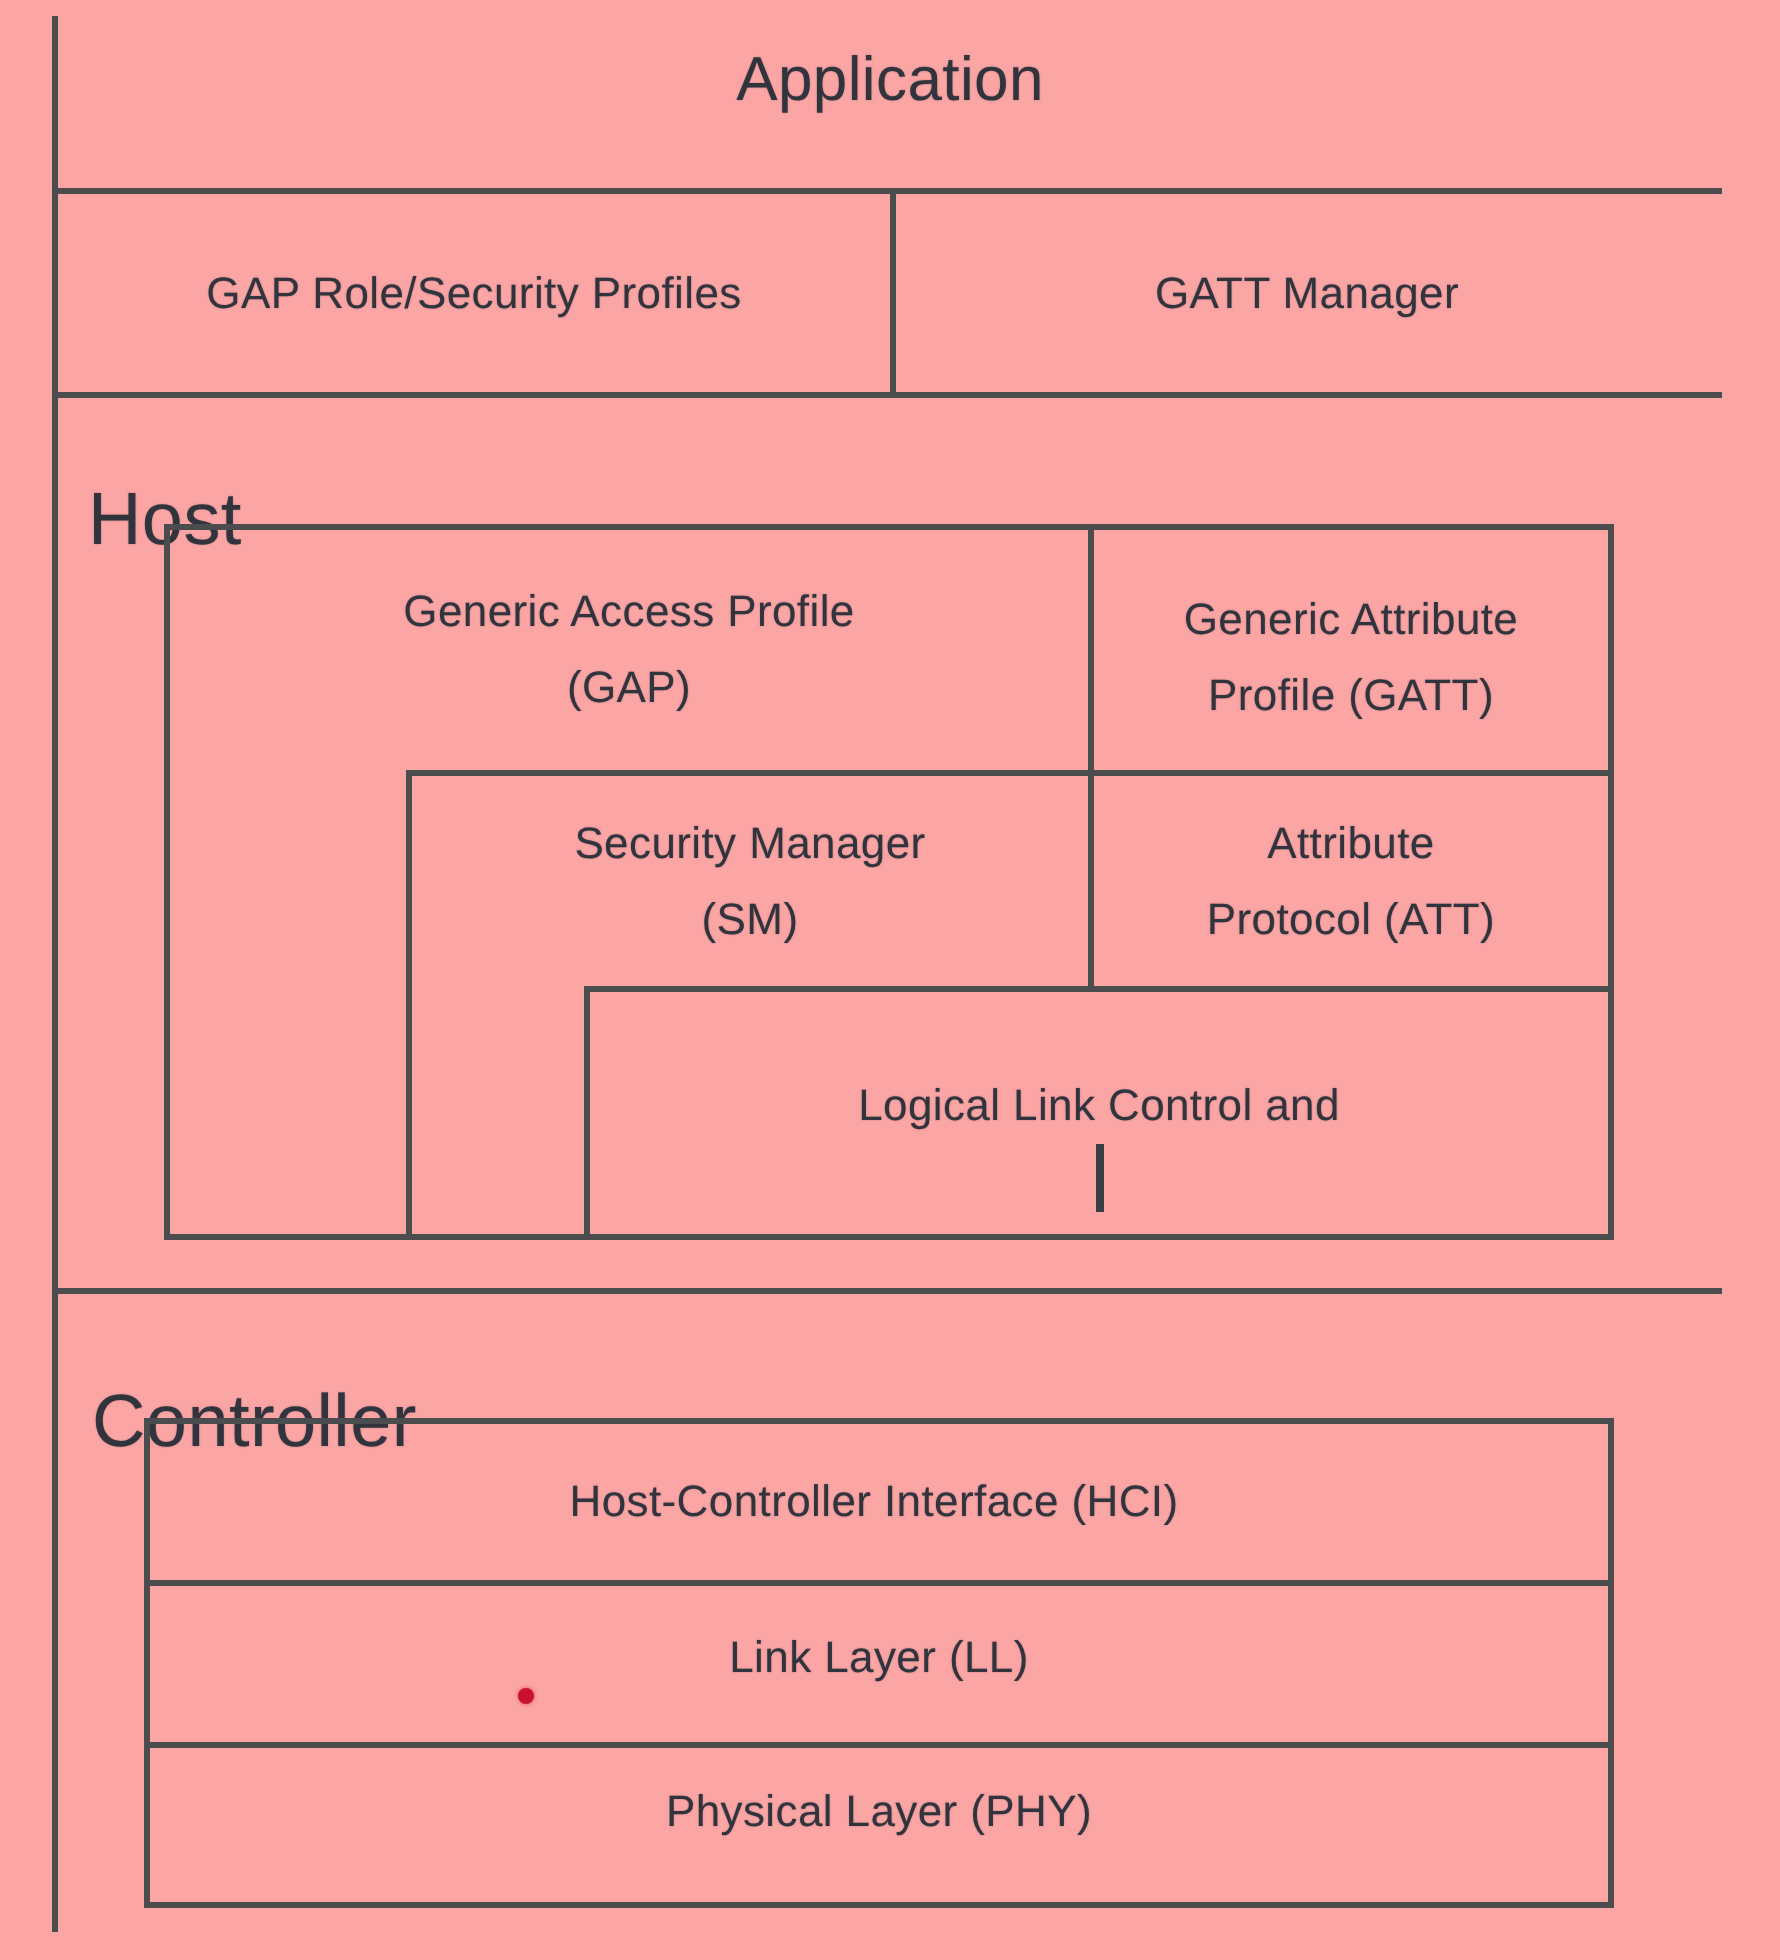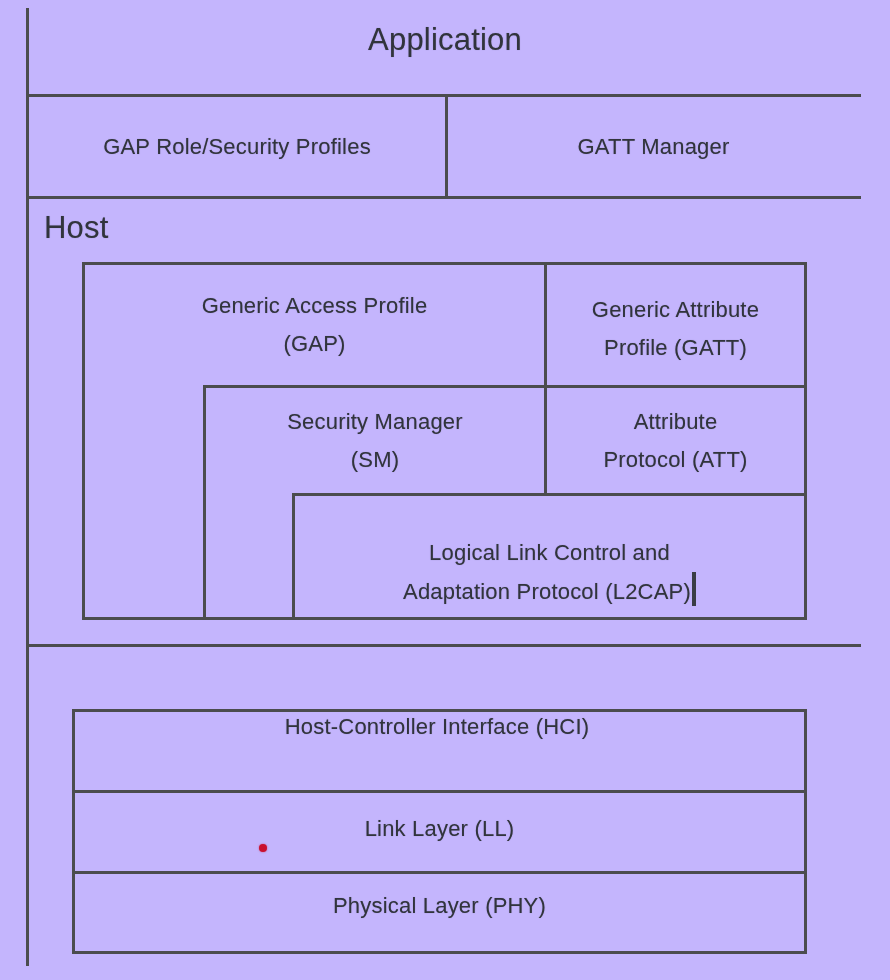--- a/index.html
+++ b/index.html
@@ -5,21 +5,21 @@
   html, body {
     margin: 0;
     padding: 0;
     background: #e9e9ea;
   }
   * { box-sizing: border-box; }
   .stage {
     position: relative;
     width: 890px;
     height: 980px;
-    background: #c4b5fd;
+    background: #fca5a5;
     overflow: hidden;
     font-family: "Liberation Sans", "DejaVu Sans", sans-serif;
     color: #31343c;
   }
   .hline, .vline {
     position: absolute;
     background: #4b4c4e;
   }
   .box {
     position: absolute;
@@ -34,25 +34,26 @@
     justify-content: center;
     text-align: center;
     font-size: 22px;
     line-height: 38px;
     letter-spacing: 0.2px;
     text-shadow: 0 0 1px rgba(45,48,62,0.35);
     white-space: nowrap;
   }
   .section-label {
     position: absolute;
-    font-size: 31px;
+    font-size: 37px;
     line-height: 34px;
     letter-spacing: 0.2px;
     text-shadow: 0 0 1px rgba(45,48,62,0.35);
     white-space: nowrap;
+    margin-top: 32px;
   }
   .title-label {
     position: absolute;
     left: 0;
     top: 22px;
     width: 890px;
     text-align: center;
     font-size: 31px;
     line-height: 36px;
     letter-spacing: 0.2px;
@@ -116,31 +117,32 @@
   <div class="txt" style="left:206px; top:388px; width:338px; height:105px;">
     <span>Security Manager</span>
     <span>(SM)</span>
   </div>
   <div class="txt" style="left:547px; top:388px; width:257px; height:105px;">
     <span>Attribute</span>
     <span>Protocol (ATT)</span>
   </div>
   <div class="txt" style="left:295px; top:496px; width:509px; height:152px;">
     <span>Logical Link Control and</span>
-    <span><span>Adaptation Protocol (L2CAP)</span><span class="text-cursor"></span></span>
+    <span><span class="text-cursor"></span></span>
   </div>
 
   <div class="hline" style="left:26px; top:644px; width:835px; height:3px;"></div>
 
+  <div class="section-label" style="left:46px; top:662px;">Controller</div>
 
   <div class="box" style="left:72px; top:709px; width:735px; height:245px;"></div>
   <div class="hline" style="left:75px; top:790px; width:729px; height:3px;"></div>
   <div class="hline" style="left:75px; top:871px; width:729px; height:3px;"></div>
 
-  <div class="txt" style="left:75px; top:688px; width:724px; height:78px;">
+  <div class="txt" style="left:75px; top:712px; width:724px; height:78px;">
     <span>Host-Controller Interface (HCI)</span>
   </div>
   <div class="txt" style="left:75px; top:793px; width:729px; height:72px;">
     <span>Link Layer (LL)</span>
   </div>
   <div class="txt" style="left:75px; top:874px; width:729px; height:64px;">
     <span>Physical Layer (PHY)</span>
   </div>
 
   <div class="pointer-dot"></div>

